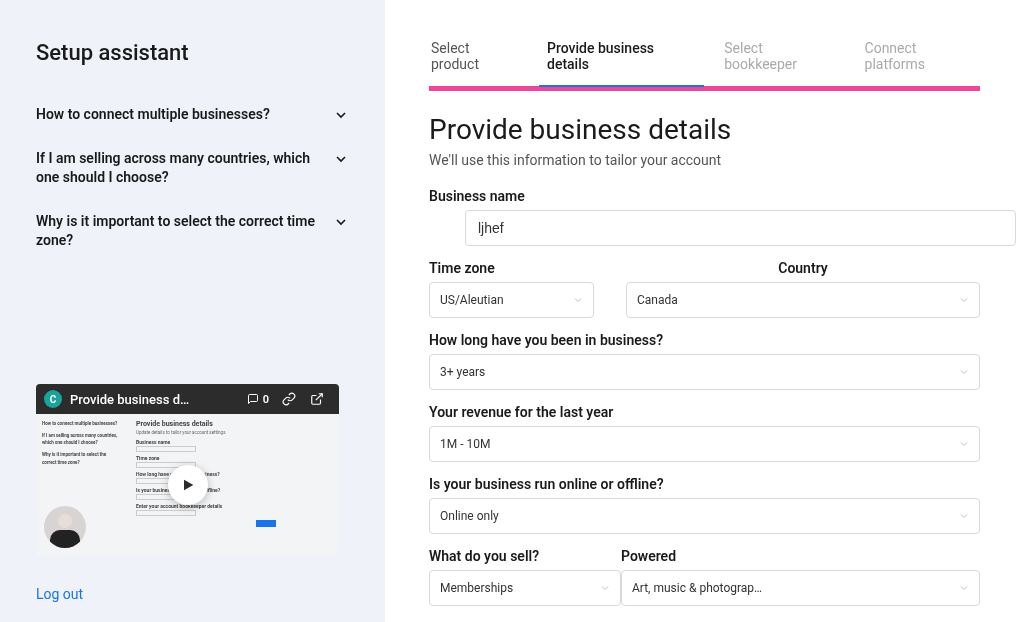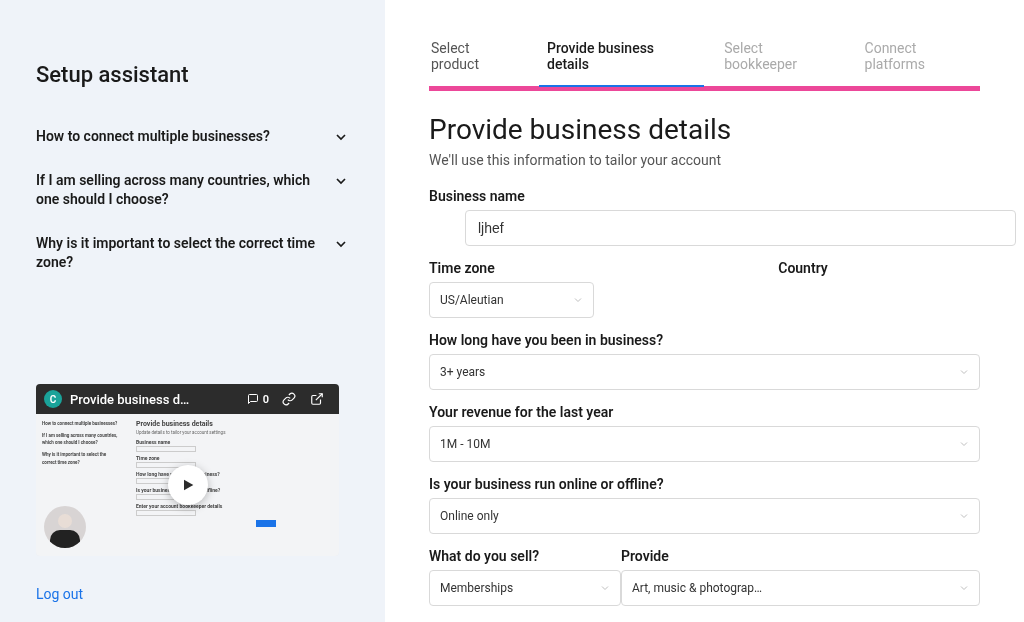--- a/index.html
+++ b/index.html
@@ -8,21 +8,21 @@
     background: #fff;
     color: #1a1a1a;
     width: 1024px;
     height: 622px;
     overflow: hidden;
     display: flex;
   }
   .sidebar {
     width: 385px;
     background: #eff3f9;
-    padding: 62px 32px 20px 36px;
+    padding: 40px 32px 20px 36px;
     display: flex;
     flex-direction: column;
   }
   .sidebar-title {
     font-size: 22px;
     font-weight: 500;
     margin-bottom: 28px;
     color: #1a1a1a;
   }
   .faq-item {
@@ -418,20 +418,26 @@
       <label class="label">Time zone</label>
       <div class="select">
         <span>US/Aleutian</span>
         <svg class="select-caret" width="12" height="12" viewBox="0 0 24 24" fill="none" stroke="currentColor" stroke-width="2">
             <polyline points="6 9 12 15 18 9"></polyline>
           </svg>
       </div>
     </div>
     <div class="col2">
       <label class="label">Country</label>
+      <div class="select">
+        <span>Canada</span>
+        <svg class="select-caret" width="12" height="12" viewBox="0 0 24 24" fill="none" stroke="currentColor" stroke-width="2">
+            <polyline points="6 9 12 15 18 9"></polyline>
+          </svg>
+      </div>
     </div>
   </div>
 
   <div class="field">
     <label class="label">How long have you been in business?</label>
     <div class="select">
       <span>3+ years</span>
       <svg class="select-caret" width="12" height="12" viewBox="0 0 24 24" fill="none" stroke="currentColor" stroke-width="2">
           <polyline points="6 9 12 15 18 9"></polyline>
         </svg>
@@ -462,21 +468,21 @@
     <div class="colA">
       <label class="label">What do you sell?</label>
       <div class="select">
         <span>Memberships</span>
         <svg class="select-caret" width="12" height="12" viewBox="0 0 24 24" fill="none" stroke="currentColor" stroke-width="2">
             <polyline points="6 9 12 15 18 9"></polyline>
           </svg>
       </div>
     </div>
     <div class="colB">
-      <label class="label">Provide</label>
+      <label class="label">Powered</label>
       <div class="select">
         <span style="overflow:hidden;text-overflow:ellipsis;white-space:nowrap;display:block;">Art, music &amp; photograp…</span>
         <svg class="select-caret" width="12" height="12" viewBox="0 0 24 24" fill="none" stroke="currentColor" stroke-width="2">
             <polyline points="6 9 12 15 18 9"></polyline>
           </svg>
       </div>
     </div>
   </div>
 
   <div class="buttons">

